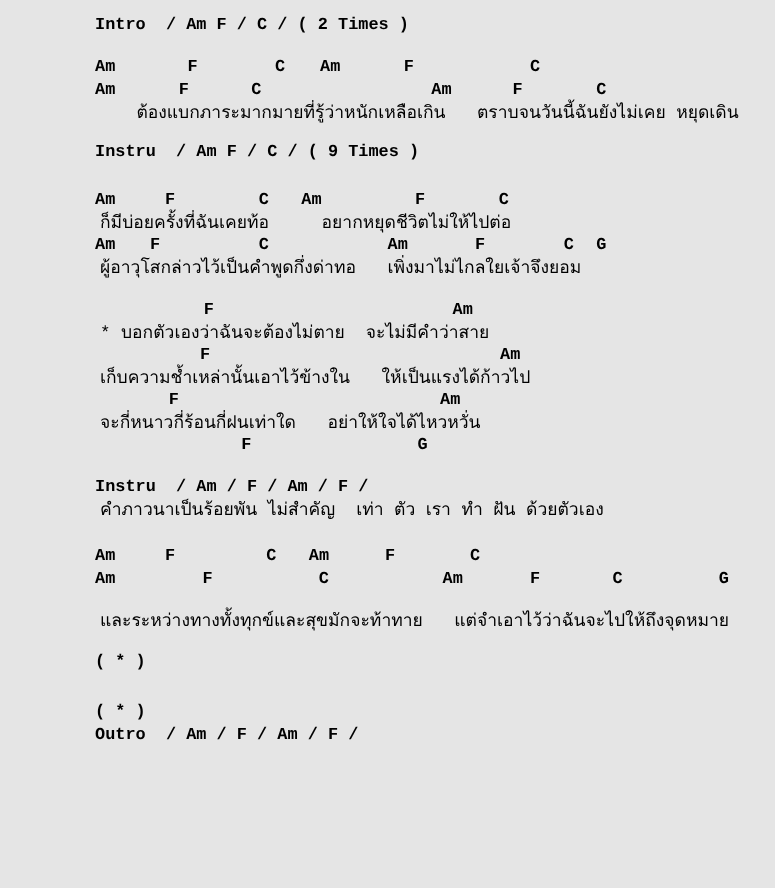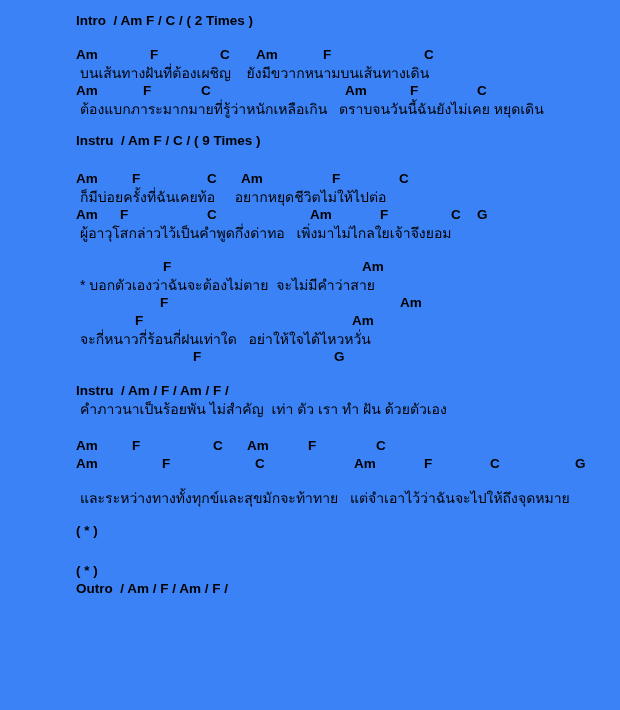--- a/index.html
+++ b/index.html
@@ -7,21 +7,22 @@
     padding: 0;
     background: #ffffff;
     color: #000000;
     font-family: "Liberation Sans", "DejaVu Sans", sans-serif;
   }
   .sheet {
     position: relative;
     width: 620px;
     height: 710px;
     overflow: hidden;
-    background: #3b82f6;
+    background: #e5e5e5;
+    font-family: Liberation Mono, monospace;
   }
   .line {
     position: relative;
     height: 18px;
     line-height: 18px;
     white-space: pre;
     padding-left: 28px;
   }
   .line.section {
     font-weight: bold;
@@ -41,31 +42,31 @@
     font-size: 14px;
     padding-left: 80px;
   }
 </style>
 </head>
 <body>
 
 <div class="sheet">
     <div class="line section" style="margin-top: 12px;">Intro  / Am F / C / ( 2 Times )</div>
     <div class="line chords" style="margin-top: 16px;"><span class="chord" style="left: 76px;">Am</span><span class="chord" style="left: 150px;">F</span><span class="chord" style="left: 220px;">C</span><span class="chord" style="left: 256px;">Am</span><span class="chord" style="left: 323px;">F</span><span class="chord" style="left: 424px;">C</span></div>
-    <div class="line lyric" style="margin-top: 0px;">บนเส้นทางฝันที่ต้องเผชิญ    ยังมีขวากหนามบนเส้นทางเดิน</div>
     <div class="line chords" style="margin-top: 0px;"><span class="chord" style="left: 76px;">Am</span><span class="chord" style="left: 143px;">F</span><span class="chord" style="left: 201px;">C</span><span class="chord" style="left: 345px;">Am</span><span class="chord" style="left: 410px;">F</span><span class="chord" style="left: 477px;">C</span></div>
-    <div class="line lyric" style="margin-top: 0px;">ต้องแบกภาระมากมายที่รู้ว่าหนักเหลือเกิน   ตราบจนวันนี้ฉันยังไม่เคย หยุดเดิน</div>
+    <div class="line lyric" style="margin-top: 0px; text-align: center;">ต้องแบกภาระมากมายที่รู้ว่าหนักเหลือเกิน   ตราบจนวันนี้ฉันยังไม่เคย หยุดเดิน</div>
     <div class="line section" style="margin-top: 14px;">Instru  / Am F / C / ( 9 Times )</div>
     <div class="line chords" style="margin-top: 20px;"><span class="chord" style="left: 76px;">Am</span><span class="chord" style="left: 132px;">F</span><span class="chord" style="left: 207px;">C</span><span class="chord" style="left: 241px;">Am</span><span class="chord" style="left: 332px;">F</span><span class="chord" style="left: 399px;">C</span></div>
     <div class="line lyric" style="margin-top: 0px;">ก็มีบ่อยครั้งที่ฉันเคยท้อ     อยากหยุดชีวิตไม่ให้ไปต่อ</div>
     <div class="line chords" style="margin-top: 0px;"><span class="chord" style="left: 76px;">Am</span><span class="chord" style="left: 120px;">F</span><span class="chord" style="left: 207px;">C</span><span class="chord" style="left: 310px;">Am</span><span class="chord" style="left: 380px;">F</span><span class="chord" style="left: 451px;">C</span><span class="chord" style="left: 477px;">G</span></div>
     <div class="line lyric" style="margin-top: 0px;">ผู้อาวุโสกล่าวไว้เป็นคำพูดกึ่งด่าทอ   เพิ่งมาไม่ไกลใยเจ้าจึงยอม</div>
     <div class="line chords" style="margin-top: 16px;"><span class="chord" style="left: 163px;">F</span><span class="chord" style="left: 362px;">Am</span></div>
     <div class="line lyric" style="margin-top: 0px;">* บอกตัวเองว่าฉันจะต้องไม่ตาย  จะไม่มีคำว่าสาย</div>
     <div class="line chords" style="margin-top: 0px;"><span class="chord" style="left: 160px;">F</span><span class="chord" style="left: 400px;">Am</span></div>
+    <div class="line lyric" style="margin-top: 0px;">เก็บความช้ำเหล่านั้นเอาไว้ข้างใน   ให้เป็นแรงได้ก้าวไป</div>
     <div class="line chords" style="margin-top: 0px;"><span class="chord" style="left: 135px;">F</span><span class="chord" style="left: 352px;">Am</span></div>
     <div class="line lyric" style="margin-top: 0px;">จะกี่หนาวกี่ร้อนกี่ฝนเท่าใด   อย่าให้ใจได้ไหวหวั่น</div>
     <div class="line chords" style="margin-top: 0px;"><span class="chord" style="left: 193px;">F</span><span class="chord" style="left: 334px;">G</span></div>
     <div class="line section" style="margin-top: 16px;">Instru  / Am / F / Am / F /</div>
     <div class="line lyric" style="margin-top: 0px;">คำภาวนาเป็นร้อยพัน ไม่สำคัญ  เท่า ตัว เรา ทำ ฝัน ด้วยตัวเอง</div>
     <div class="line chords" style="margin-top: 19px;"><span class="chord" style="left: 76px;">Am</span><span class="chord" style="left: 132px;">F</span><span class="chord" style="left: 213px;">C</span><span class="chord" style="left: 247px;">Am</span><span class="chord" style="left: 308px;">F</span><span class="chord" style="left: 376px;">C</span></div>
     <div class="line chords" style="margin-top: 0px;"><span class="chord" style="left: 76px;">Am</span><span class="chord" style="left: 162px;">F</span><span class="chord" style="left: 255px;">C</span><span class="chord" style="left: 354px;">Am</span><span class="chord" style="left: 424px;">F</span><span class="chord" style="left: 490px;">C</span><span class="chord" style="left: 575px;">G</span></div>
     <div class="line lyric" style="margin-top: 16px;">และระหว่างทางทั้งทุกข์และสุขมักจะท้าทาย   แต่จำเอาไว้ว่าฉันจะไปให้ถึงจุดหมาย</div>
     <div class="line section" style="margin-top: 15px;">( * )</div>
     <div class="line section" style="margin-top: 22px;">( * )</div>

